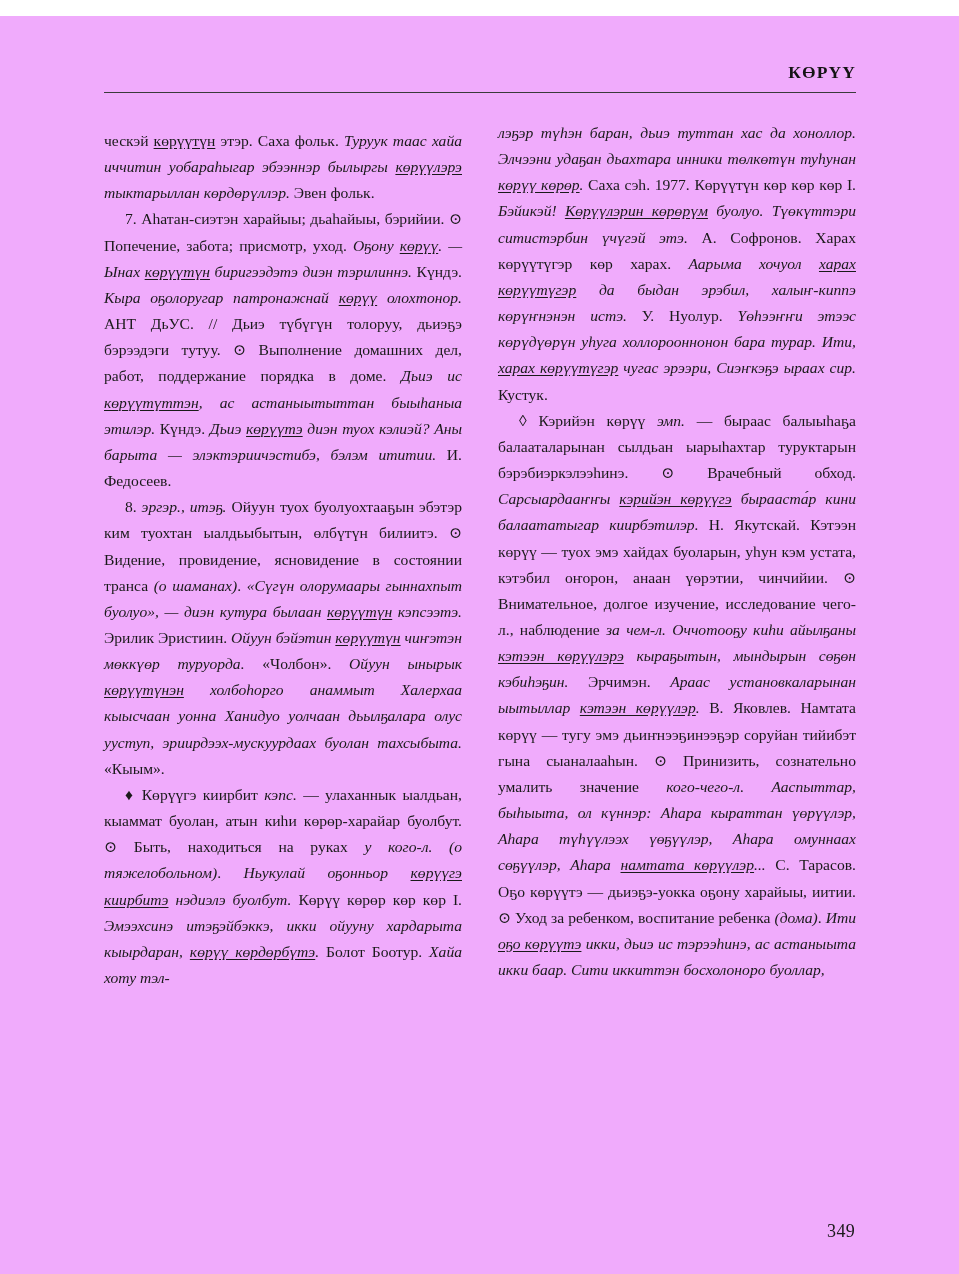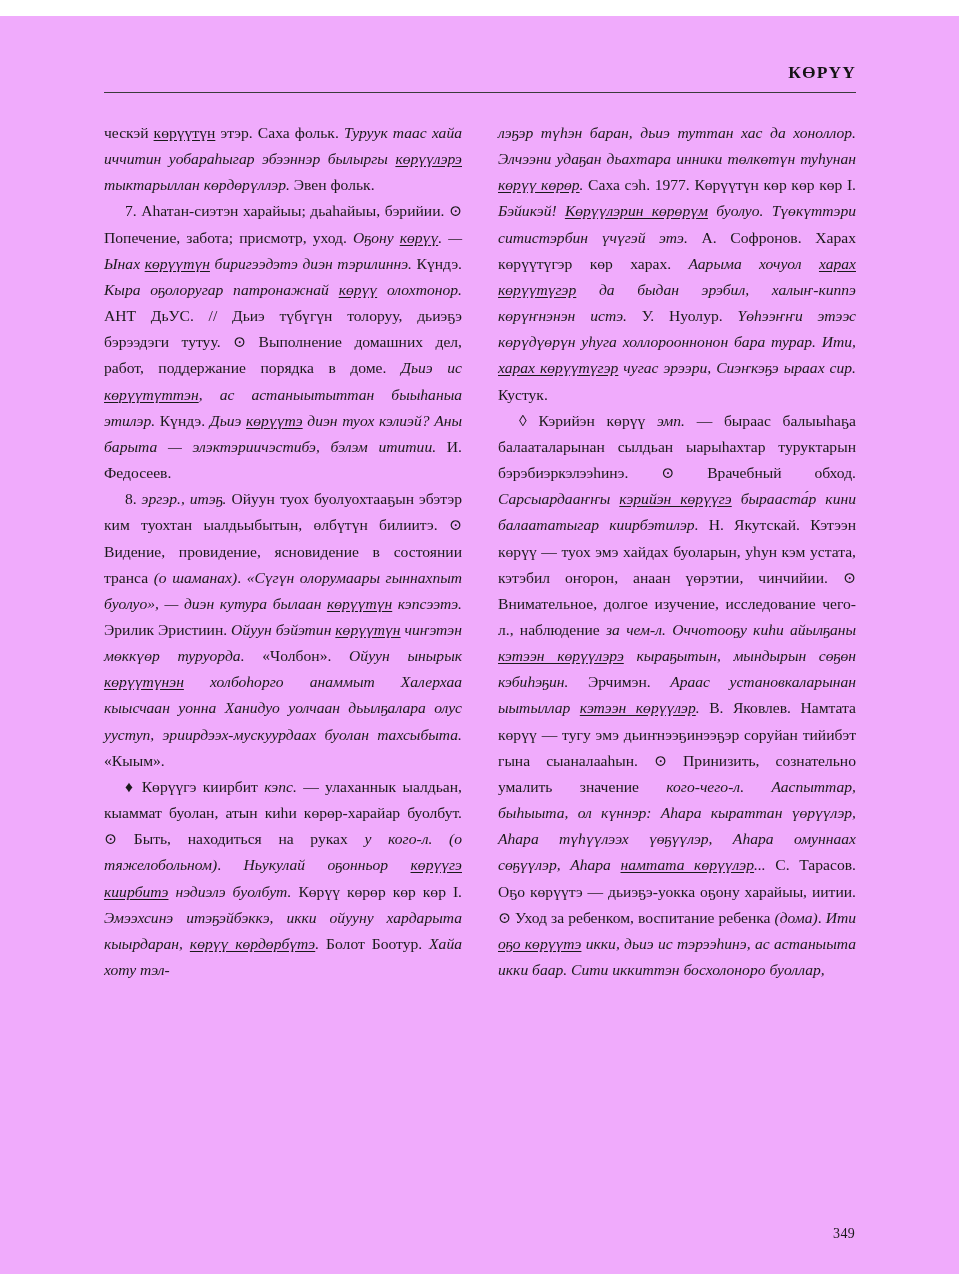--- a/index.html
+++ b/index.html
@@ -60,21 +60,21 @@
     top: 104px;
     width: 752px;
     height: 1060px;
   }
   .col {
     position: absolute;
     top: 0;
     width: 358px;
     height: 1060px;
   }
-  .col-left  { left: 0px; }
+  .col-left  { left: 0px; margin-top: 8px; }
   .col-right { left: 394px; }
 
   .col p {
     margin: 0;
     font-size: 15.6px;
     line-height: 26.15px;
     text-align: justify;
     text-justify: inter-word;
     -webkit-hyphens: none;
     hyphens: none;
@@ -88,21 +88,21 @@
   .ul { text-decoration: underline; text-underline-offset: 2px; }
   .uli { font-style: italic; text-decoration: underline; text-underline-offset: 2px; }
   .rom { font-style: normal; }
   .mark { font-style: normal; }
 
   
   .folio {
     position: absolute;
     right: 104px;
     bottom: 48px;
-    font-size: 14px;
+    font-size: 18px;
     color: #1a1a1a;
     letter-spacing: 0.3px;
   }
 </style>
 </head>
 <body>
 
 <div class="page">
 
   <div class="runhead">

